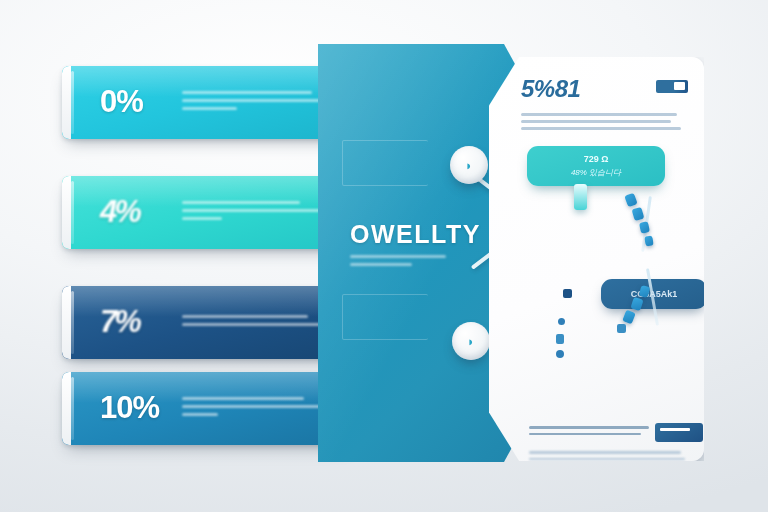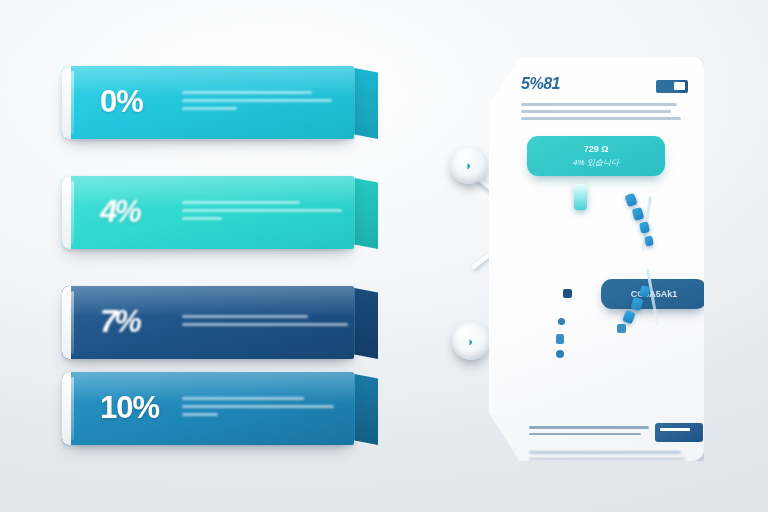--- a/index.html
+++ b/index.html
@@ -106,21 +106,21 @@
   #card {
     position:absolute; left:489px; top:57px; width:215px; height:404px;
     background:linear-gradient(160deg,#ffffff 0%,#fdfdfe 55%,#f2f4f6 100%);
     border-radius:12px;
     clip-path:polygon(14% 0, 100% 0, 100% 100%, 14% 100%, 0 88%, 0 12%);
     box-shadow:0 18px 34px -12px rgba(40,65,90,.40), 0 3px 8px rgba(40,65,90,.14);
   }
   #card .inner { position:absolute; left:32px; right:16px; top:18px; bottom:14px; }
   .card-head { display:flex; align-items:flex-start; justify-content:space-between; }
   #card-title {
-    color:#2a6c9c; font-size:16px; font-weight:700; letter-spacing:-.5px;
+    color:#2a6c9c; font-size:24px; font-weight:700; letter-spacing:-.5px;
     filter:blur(.6px); font-style:italic;
   }
   #card-badge-icon {
     width:32px; height:13px; margin-top:5px; border-radius:2px;
     background:linear-gradient(90deg,#2f6f9e 0%,#2f6f9e 55%,#20558a 100%);
     position:relative; filter:blur(.35px);
   }
   #card-badge-icon:after {
     content:""; position:absolute; right:3px; top:2px; width:11px; height:8px;
     background:#fff; border-radius:1px;
@@ -260,20 +260,32 @@
       <div class="capline"></div>
       <div class="pct">10%</div>
       <div class="bar-lines">
         <div class="bl" style="width:122px;"></div>
         <div class="bl" style="width:152px;"></div>
         <div class="bl" style="width:36px;"></div>
       </div>
     </div>
   </div>
 
+  <div id="arrow">
+    <div class="ashine"></div>
+    <div class="notch" style="left:24px; top:96px; width:86px; height:46px;"></div>
+    <div class="notch" style="left:24px; top:250px; width:86px; height:46px;"></div>
+    <div id="arrow-label">
+      <div class="t">OWELLTY</div>
+      <div class="sub">
+        <div class="bl2" style="width:96px;"></div>
+        <div class="bl2" style="width:62px;"></div>
+      </div>
+    </div>
+  </div>
 
   <div class="connector" style="left:472px; top:172px; width:104px; transform:rotate(37deg);"></div>
   <div class="connector" style="left:472px; top:266px; width:104px; transform:rotate(-37deg);"></div>
 
   <div class="node" style="left:450px; top:146px; width:38px; height:38px;">
     <span class="glyph">◗</span>
   </div>
   <div class="node" style="left:540px; top:238px; width:44px; height:44px;">
     <span class="glyph">◖</span>
   </div>
@@ -291,21 +303,21 @@
       <div class="para">
         <div class="l" style="width:156px;"></div>
         <div class="l" style="width:150px;"></div>
         <div class="l" style="width:160px;"></div>
       </div>
 
       <div class="mini-dot" style="left:56px; top:78px; width:6px; height:9px; border-radius:2px;"></div>
 
       <div id="teal-pill" class="pill">
         <div class="pl1">729 Ω</div>
-        <div class="pl2">4% 있습니다</div>
+        <div class="pl2">48% 있습니다</div>
       </div>
 
       <div id="blue-pill" class="pill">
         <div class="pl1">CG8A5Ak1</div>
       </div>
 
 
       <div id="bottom-block">
         <div class="row">
           <div class="lines">

